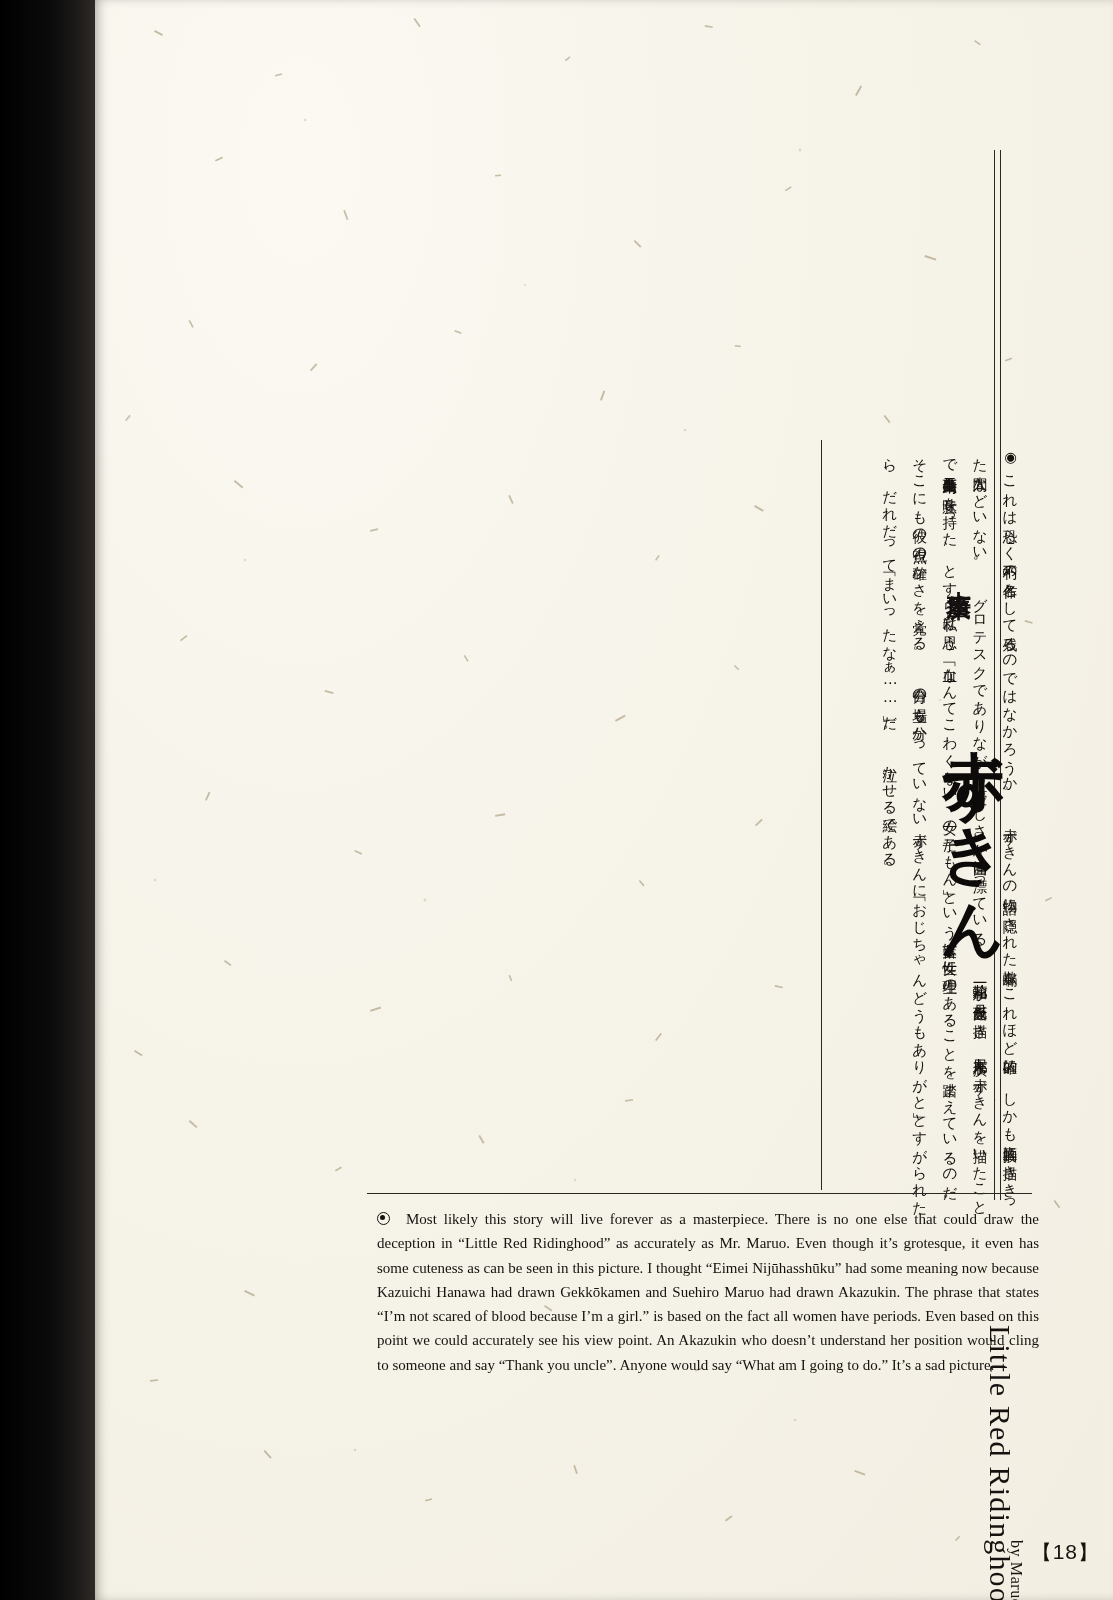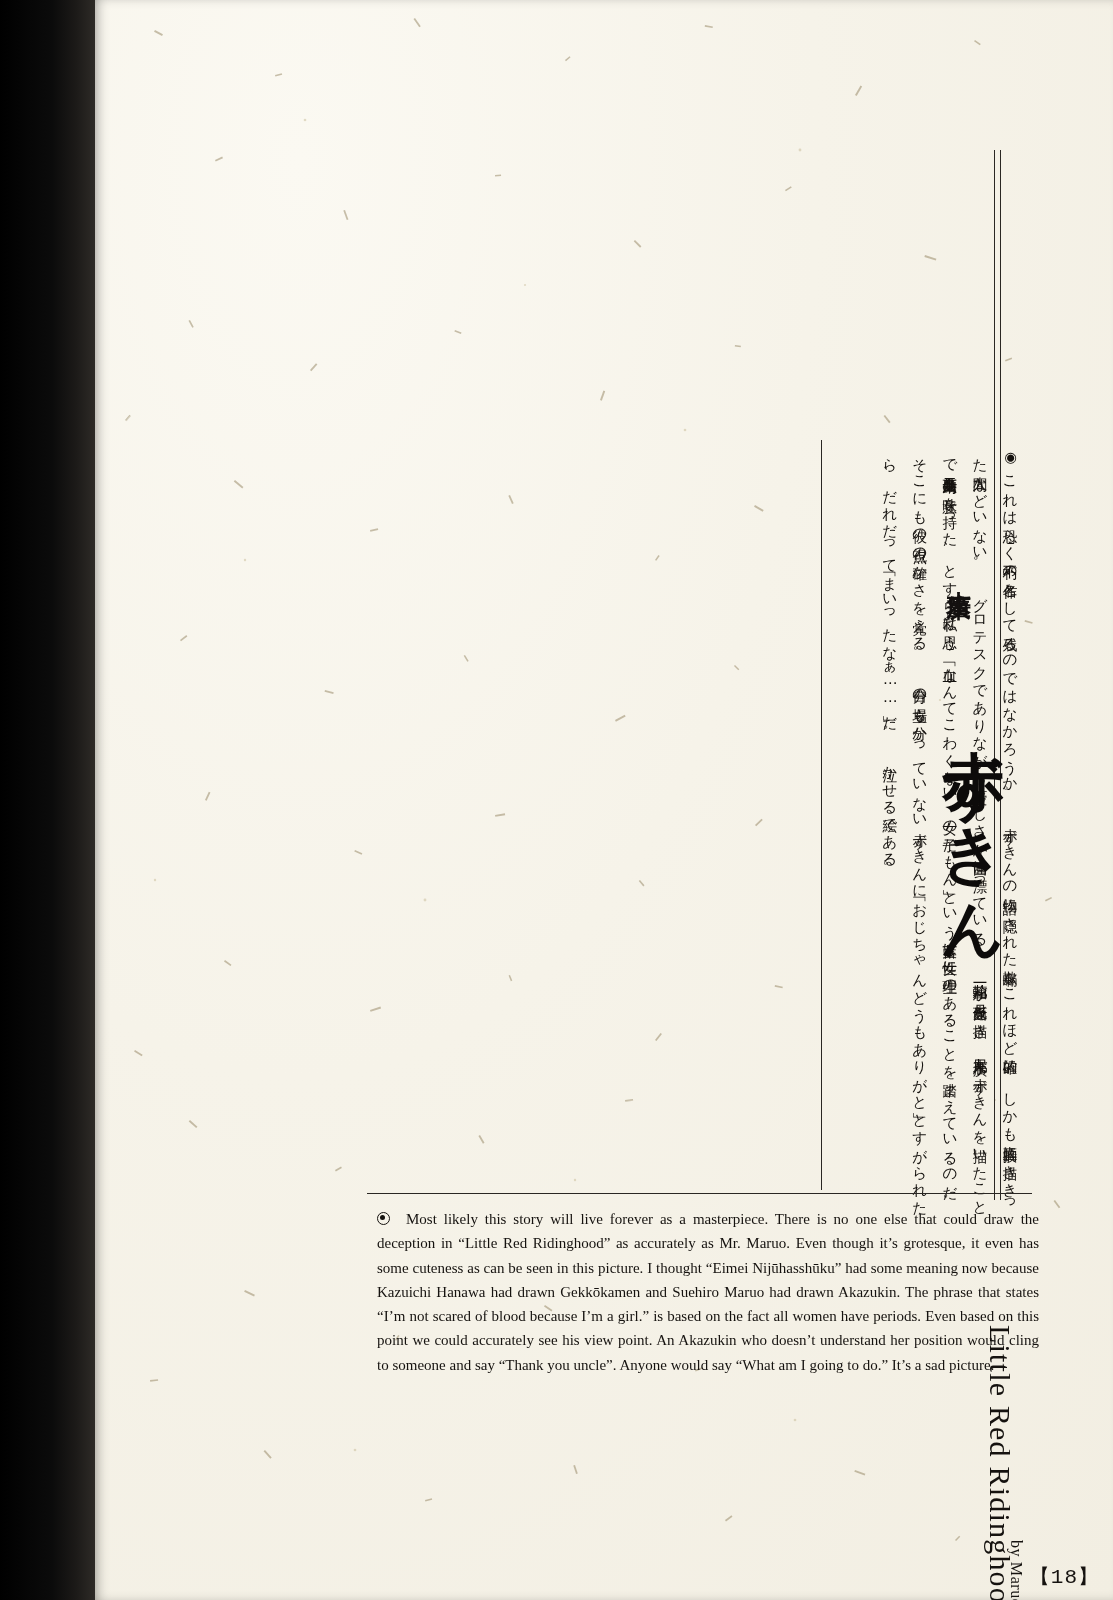--- a/index.html
+++ b/index.html
@@ -182,22 +182,22 @@
     left: 2px; top: 2px;
     width: 5px; height: 5px;
     background: #15120f;
     border-radius: 50%;
   }
 
   
   .page-num {
     position: absolute;
     right: 14px;
-    bottom: 10px;
-    font-family: Liberation Mono, monospace;
+    bottom: 34px;
+    font-family: Liberation Sans, sans-serif;
     font-size: 21px;
     color: #15120f;
     letter-spacing: 1px;
   }
   .page-num .brk { font-size: 20px; }
 </style>
 </head>
 <body>
 
 <div id="page-root">

